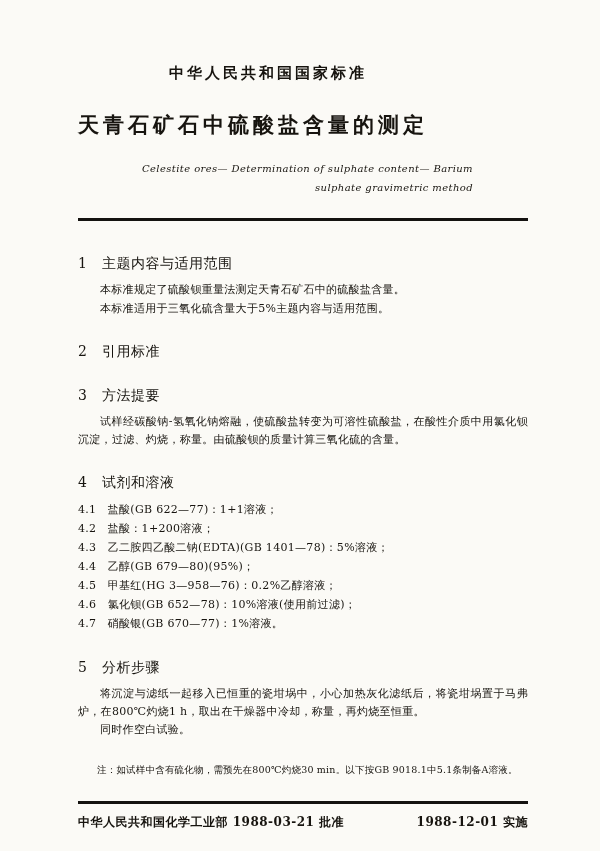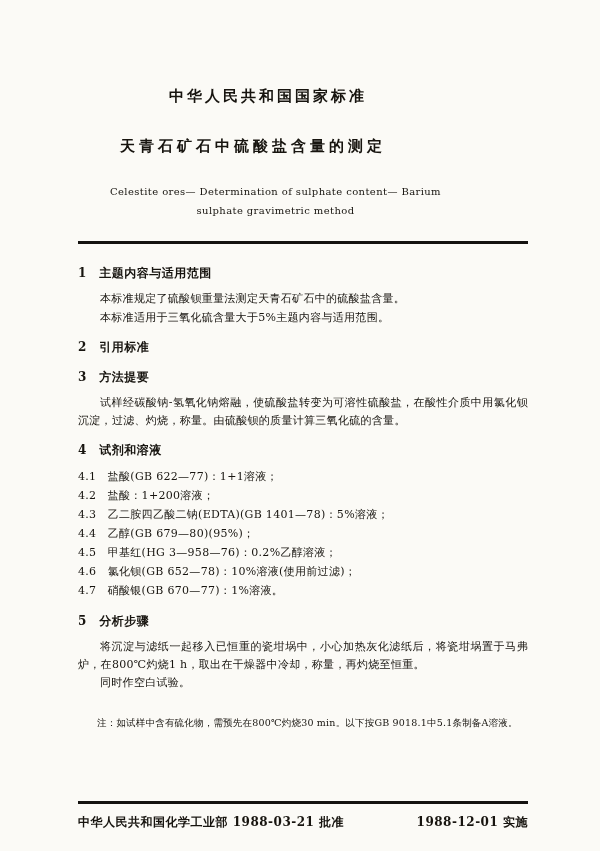--- a/index.html
+++ b/index.html
@@ -11,73 +11,73 @@
   }
   .page {
     width: 600px;
     height: 851px;
     background: #fbfaf6;
     padding: 64px 72px 20px 78px;
     display: flex;
     flex-direction: column;
     position: relative;
   }
-  .header { position: relative; margin-top: 23px; }
+  .header { position: relative; }
   .std-label {
     text-align: center;
     font-weight: bold;
     font-size: 15px;
     letter-spacing: 3px;
     padding-right: 70px;
   }
   .title-block {
     margin-top: 28px;
     text-align: center;
     padding-right: 100px;
     font-weight: bold;
-    font-size: 15px;
+    font-size: 21px;
     letter-spacing: 4px;
     line-height: 28px;
-    font-family: Liberation Mono, monospace;
   }
   .right-info {
     position: absolute;
     right: 0;
     top: 42px;
     width: 120px;
     text-align: left;
   }
   .udc { font-size: 10.5px; line-height: 14px; letter-spacing: 0.5px; }
   .udc2 { padding-left: 14px; }
   .gb-num {
     margin-top: 12px;
     font-weight: bold;
     font-size: 12.5px;
     letter-spacing: 1px;
     white-space: nowrap;
   }
   .gb-num sup { font-size: 8px; }
   .en-title {
     margin-top: 20px;
-    text-align: center;
+    text-align: right;
     padding-right: 55px;
     font-size: 10px;
     line-height: 19px;
     letter-spacing: 0.4px;
+    font-style: italic;
   }
   .rule {
     height: 3px;
     background: #141210;
     margin-top: 21px;
   }
   .content { margin-top: 8px; }
   .sec-heading {
-    font-weight: bold;
-    font-size: 12px;
-    margin-top: 13px;
+    font-weight: normal;
+    font-size: 14px;
+    margin-top: 26px;
     margin-bottom: 8px;
     letter-spacing: 0.5px;
   }
   .body-p {
     font-size: 11px;
     line-height: 17.5px;
     text-indent: 2em;
     text-align: justify;
     letter-spacing: 0.3px;
   }

